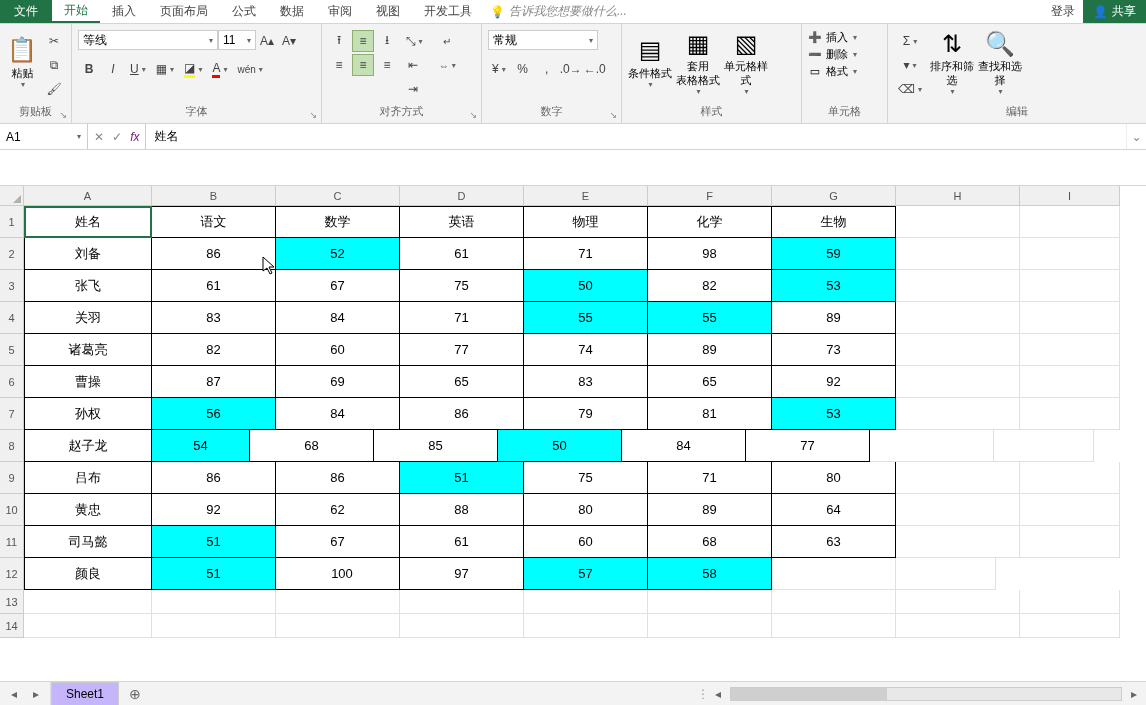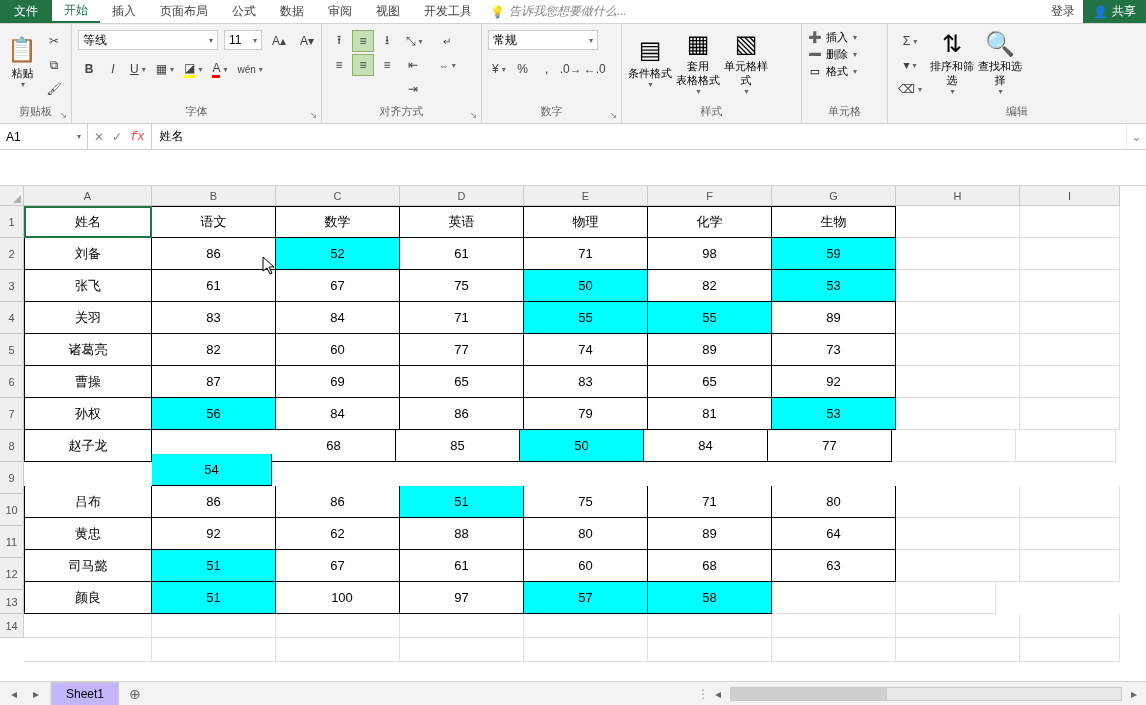--- a/index.html
+++ b/index.html
@@ -23,42 +23,42 @@
 .group-label .launcher { position:absolute; right:4px; bottom:3px; color:#888; font-size:9px; cursor:pointer;}
 .group-body { display: flex; align-items: flex-start; gap: 4px; padding-top:4px;}
 
 .big-btn { display: flex; flex-direction: column; align-items: center; justify-content: center; width: 44px; height:66px; cursor: pointer; font-size:11px; text-align:center; line-height:1.2;}
 .big-btn .icon { font-size: 24px; margin-bottom: 2px; }
 .small-btn { display: inline-flex; align-items: center; justify-content: center; width: 22px; height: 22px; cursor: pointer; color:#444; }
 .small-btn.wide { width:auto; padding:0 4px; gap:2px;}
 .small-btn.highlighted { background:#c5e0b4; border:1px solid #8faf6e;}
 .dd { font-size: 8px; margin-left:1px; color:#666;}
 
-.font-row1 { display:flex; gap:6px; margin-bottom:2px;}
+.font-row1 { display:flex; gap:0; margin-bottom:2px;}
 .font-name-box { border:1px solid #ccc; background:#fff; width:140px; height:20px; display:flex; align-items:center; padding:0 4px; justify-content:space-between;}
 .font-size-box { border:1px solid #ccc; background:#fff; width:38px; height:20px; display:flex; align-items:center; padding:0 4px; justify-content:space-between;}
 .font-row2 { display:flex; gap:2px; }
 
 .align-grid { display:grid; grid-template-columns: repeat(3,22px); grid-auto-rows:22px; gap:2px;}
 .indent-col { display:flex; flex-direction:column; gap:2px;}
 
 .num-fmt-box { border:1px solid #ccc; background:#fff; width:110px; height:20px; display:flex; align-items:center; padding:0 4px; justify-content:space-between; margin-bottom:4px;}
 .num-row { display:flex; gap:2px;}
 
 .cell-ops { display:flex; flex-direction:column; gap:2px;}
 .cell-op-row { display:flex; align-items:center; gap:4px; font-size:11px; cursor:pointer;}
 .cell-op-row .icon { width:14px; display:inline-block; text-align:center;}
 
 .edit-col { display:flex; flex-direction:column; gap:2px;}
 
 
 .formula-bar { display:flex; align-items:stretch; border-bottom:1px solid #d4d4d4; height:26px;}
 .name-box { width:88px; border-right:1px solid #ccc; display:flex; align-items:center; padding:0 6px; justify-content:space-between; background:#fff;}
 .fx-btns { display:flex; align-items:center; padding:0 6px; gap:8px; color:#888; border-right:1px solid #ccc;}
-.fx-label { font-style:italic; font-family:Liberation Mono, monospace; color:#ef4444;text-align:right;}
+.fx-label { font-style:italic; font-family:Liberation Sans, sans-serif; color:#701a75;text-align:right;}
 .formula-input { flex:1; display:flex; align-items:center; padding:0 8px; background:#fff;}
 .formula-expand { width:20px; display:flex; align-items:center; justify-content:center; color:#888; border-left:1px solid #eee;}
 
 
 .extra-gap { height:36px; border-bottom:1px solid #d4d4d4; background:#fff;}
 
 
 .sheet-area { flex:1; display:flex; overflow:hidden; position:relative;}
 .corner { width:24px; height:20px; background:#f0f0f0; border-right:1px solid #ccc; border-bottom:1px solid #ccc; position:relative;}
 .corner::after{ content:""; position:absolute; right:2px; bottom:2px; width:0; height:0; border-left:8px solid transparent; border-bottom:8px solid #b0b0b0;}
@@ -410,21 +410,21 @@
             <div class="cell tbl" style="width: 124px; height: 32px;">84</div>
             <div class="cell tbl" style="width: 124px; height: 32px;">86</div>
             <div class="cell tbl" style="width: 124px; height: 32px;">79</div>
             <div class="cell tbl" style="width: 124px; height: 32px;">81</div>
             <div class="cell tbl hl" style="width: 124px; height: 32px;">53</div>
             <div class="cell" style="width: 124px; height: 32px;"></div>
             <div class="cell" style="width: 100px; height: 32px;"></div>
           </div>
           <div class="data-row">
             <div class="cell tbl tbl-left" style="width: 128px; height: 32px;">赵子龙</div>
-            <div class="cell tbl hl" style="width: 120px; height: 32px; margin-top: 24px;">54</div>
+            <div class="cell tbl hl" style="width: 98px; height: 32px;">54</div>
             <div class="cell tbl" style="width: 124px; height: 32px;">68</div>
             <div class="cell tbl" style="width: 124px; height: 32px;">85</div>
             <div class="cell tbl hl" style="width: 124px; height: 32px;">50</div>
             <div class="cell tbl" style="width: 124px; height: 32px;">84</div>
             <div class="cell tbl" style="width: 124px; height: 32px;">77</div>
             <div class="cell" style="width: 124px; height: 32px;"></div>
             <div class="cell" style="width: 100px; height: 32px;"></div>
           </div>
           <div class="data-row">
             <div class="cell tbl tbl-left" style="width: 128px; height: 32px;">吕布</div>

